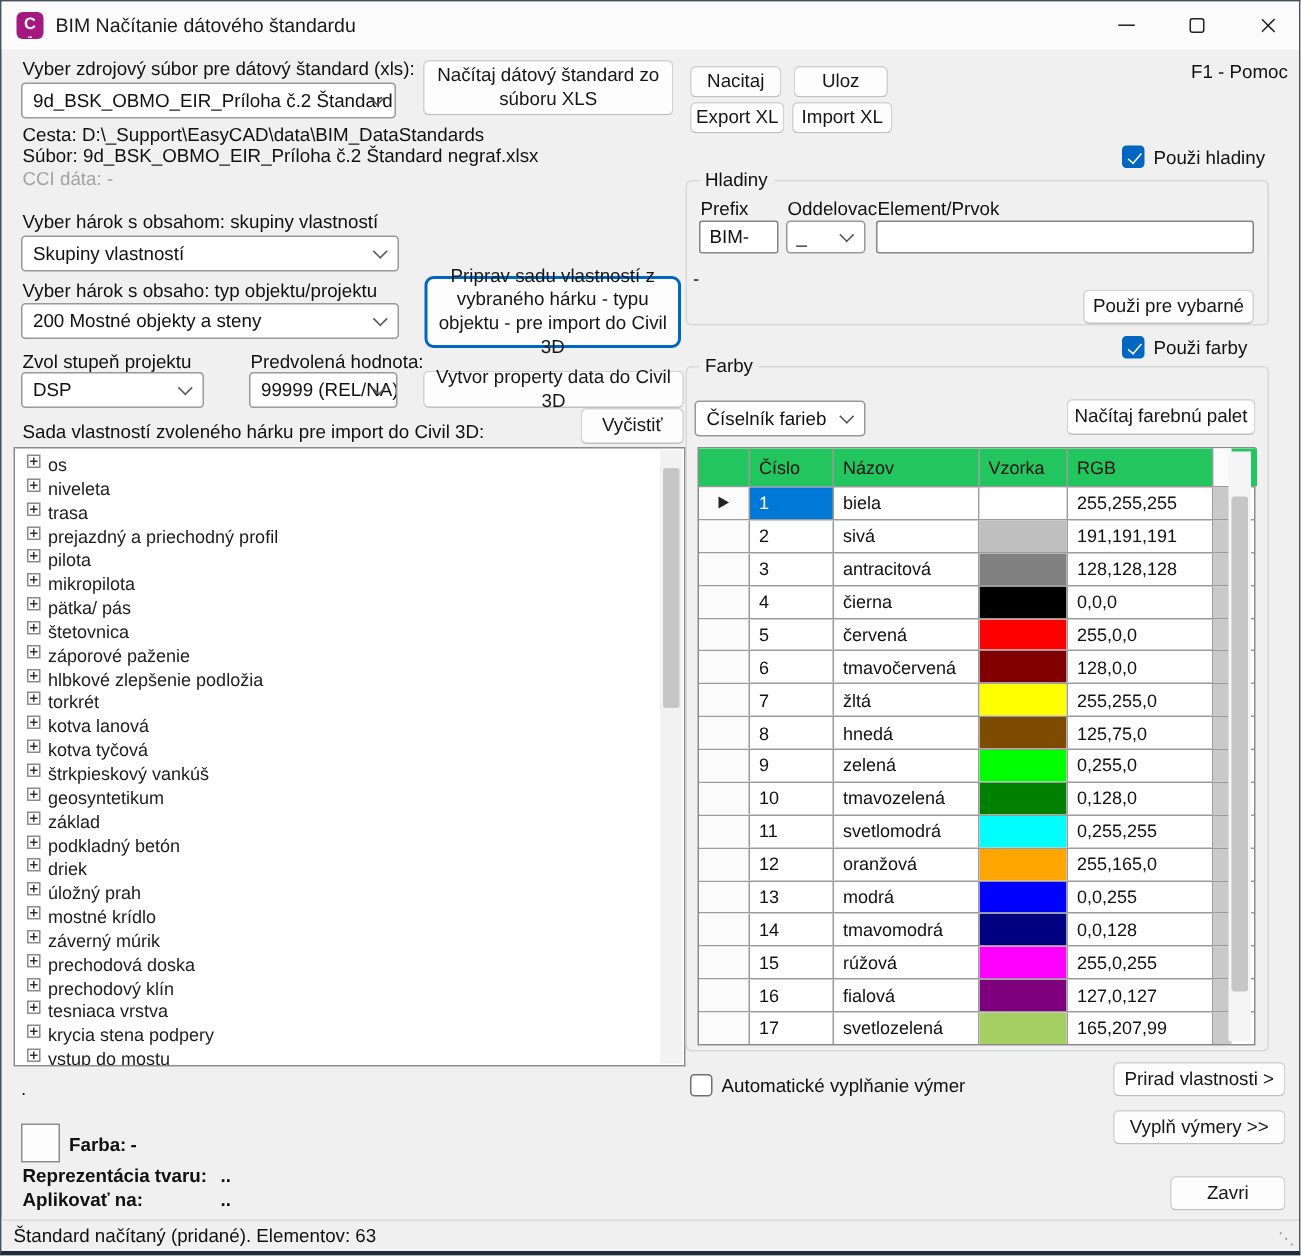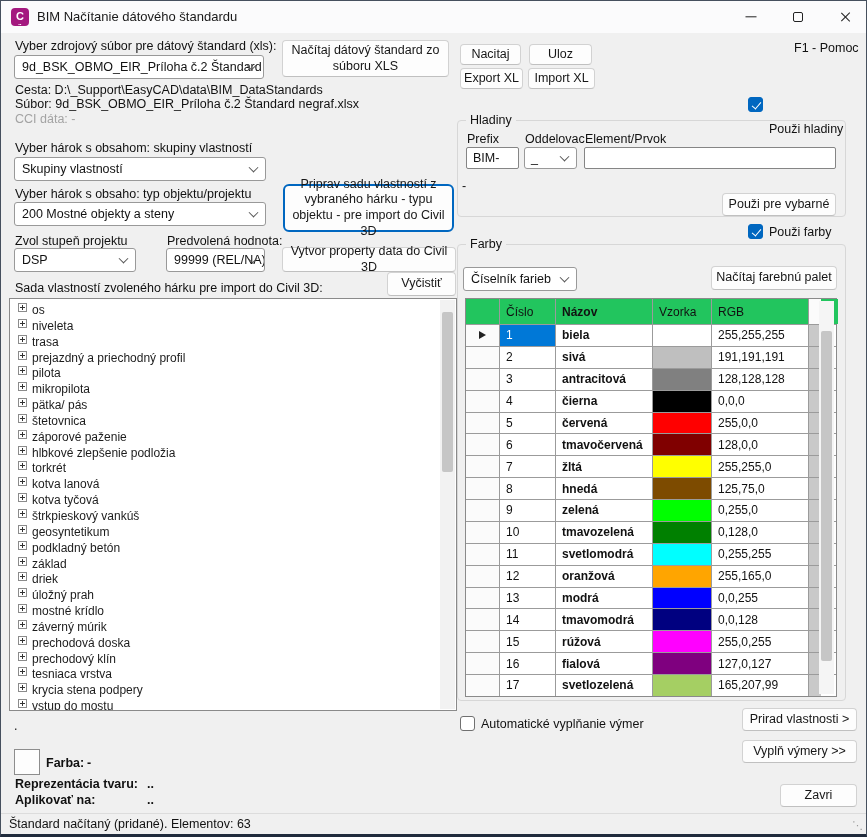--- a/index.html
+++ b/index.html
@@ -55,21 +55,21 @@
   .vscroll .thumb{ position:absolute; left:2px; right:2px; background:#c6c6c6; border-radius:2px; }
   
   .grid{ position:absolute; left:464px; top:297px; width:372px; height:399px; background:#fff;
     border:1px solid #8a8a8a; display:flex; flex-direction:column; font-size:12px; }
   .g-row{ display:flex; flex:1; min-height:0; border-bottom:1px solid #9b9b9b; }
   .g-row:last-child{ border-bottom:none; }
   .g-head{ flex:none; height:26px; background:#fbfbfb; }
   .g-cell{ border-right:1px solid #9b9b9b; display:flex; align-items:center; padding:0 6px; overflow:hidden; white-space:nowrap; }
   .c-sel{ width:34px; flex:none; background:#fbfbfb; justify-content:center; padding:0; }
   .c-num{ width:56px; flex:none; }
-  .c-name{ width:97px; flex:none;font-weight:bold; }
+  .c-name{ width:97px; flex:none; }
   .c-sw{ width:59px; flex:none; padding:0; }
   .c-rgb{ width:97px; flex:none; }
   .c-fill{ flex:1; background:#c9c9c9; border-right:none; }
   .g-head .g-cell{ background:#22c55e; }
   .sel-cell{ background:#0078d7 !important; color:#fff; }
   .row-arrow{ width:0; height:0; border-left:7px solid #222; border-top:4.5px solid transparent; border-bottom:4.5px solid transparent; }
   .swatch{ width:100%; height:100%; }
   .grid .vscroll{ top:2px; bottom:2px; right:2px; background:#f5f5f5; }
   
   .statusbar{ position:absolute; left:0; right:0; bottom:0; height:21px; background:#f0f0f0;
@@ -192,25 +192,25 @@
         <div class="tree-item">
           <span class="tree-plus"></span>
           <span>štrkpieskový vankúš</span>
         </div>
         <div class="tree-item">
           <span class="tree-plus"></span>
           <span>geosyntetikum</span>
         </div>
         <div class="tree-item">
           <span class="tree-plus"></span>
+          <span>základ</span>
+        </div>
+        <div class="tree-item">
+          <span class="tree-plus"></span>
           <span>podkladný betón</span>
-        </div>
-        <div class="tree-item">
-          <span class="tree-plus"></span>
-          <span>základ</span>
         </div>
         <div class="tree-item">
           <span class="tree-plus"></span>
           <span>driek</span>
         </div>
         <div class="tree-item">
           <span class="tree-plus"></span>
           <span>úložný prah</span>
         </div>
         <div class="tree-item">
@@ -247,21 +247,21 @@
     </div>
   </div>
 
   <div class="btn" style="left:459px; top:43px; width:61px; height:21px;">Nacitaj</div>
   <div class="btn" style="left:528px; top:43px; width:63px; height:21px;">Uloz</div>
   <div class="btn" style="left:459px; top:67px; width:63px; height:21px;">Export XL</div>
   <div class="btn" style="left:527px; top:67px; width:67px; height:21px;">Import XL</div>
   <div class="lbl" style="left:793px; top:40px;">F1 - Pomoc</div>
 
   <div class="chk checked" style="left:747px; top:96px;"></div>
-  <div class="lbl" style="left:768px; top:97px;margin-top:24px;">Použi hladiny</div>
+  <div class="lbl" style="left:768px; top:97px;">Použi hladiny</div>
 
   <div class="grp" style="left:456px; top:119px; width:389px; height:97px;">
     <div class="grp-title">Hladiny</div>
   </div>
   <div class="lbl" style="left:466px; top:131px;">Prefix</div>
   <div class="lbl" style="left:524px; top:131px;">Oddelovac</div>
   <div class="lbl" style="left:584px; top:131px;">Element/Prvok</div>
   <div class="input" style="left:465px; top:146px; width:53px; height:22px;">
       <span>BIM-</span>
     </div>

